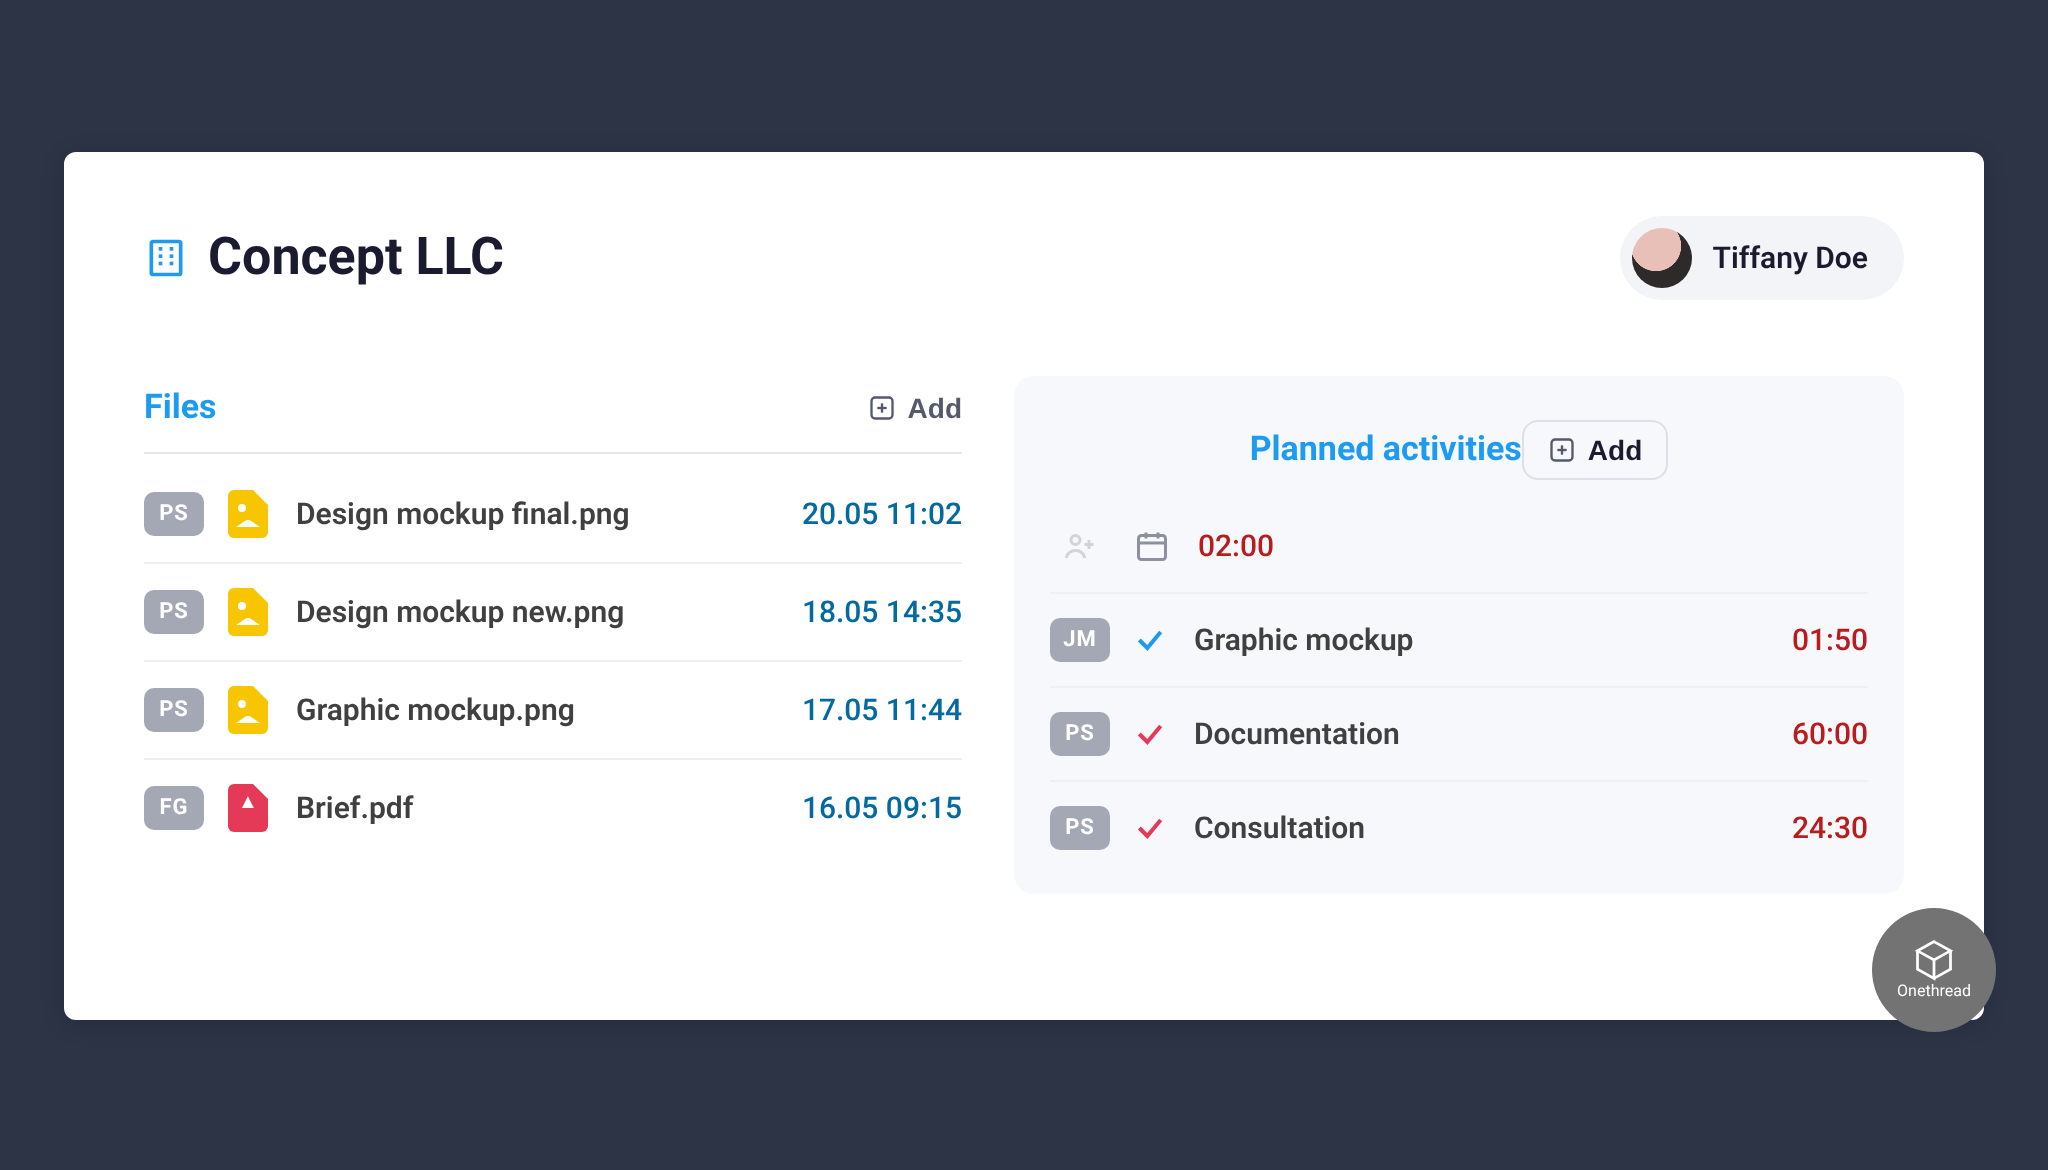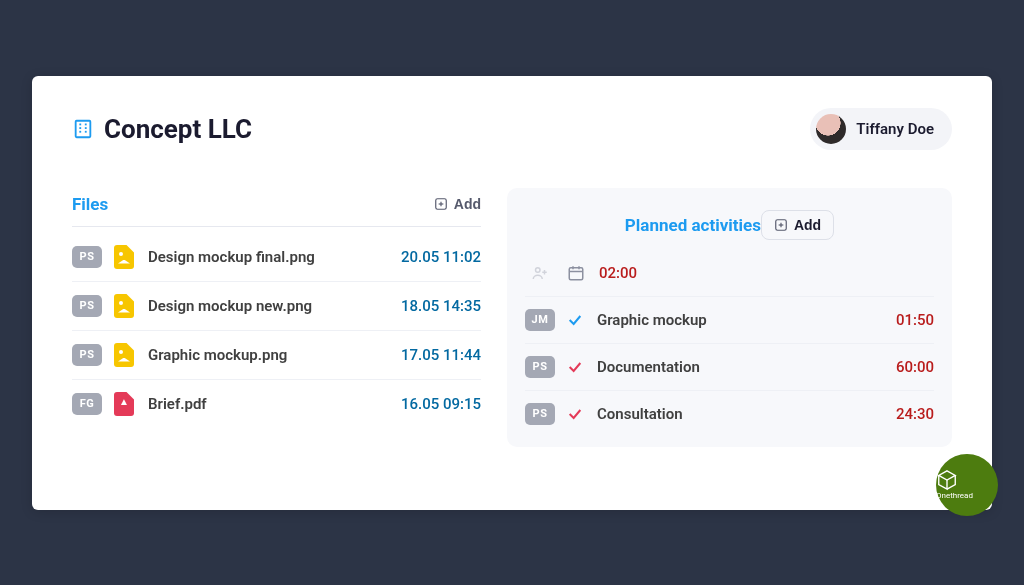--- a/index.html
+++ b/index.html
@@ -32,21 +32,21 @@
   .file-icon::before { content: ""; position: absolute; top: 0; right: 0; width: 8px; height: 8px; background: #fff; clip-path: polygon(100% 0, 0 0, 100% 100%); }
   .file-icon .dot { position: absolute; left: 5px; top: 7px; width: 4px; height: 4px; border-radius: 50%; background: #fff; }
   .file-icon .base { position: absolute; left: 4px; bottom: 5px; width: 12px; height: 4px; background: #fff; clip-path: polygon(0 100%, 50% 0, 100% 100%); }
   .A-letter { position:absolute; top:4px; left:0; right:0; text-align:center; font-size:10px; font-weight:700; color:#fff; }
   .row-label { flex: 1; font-size: 15px; font-weight: 600; color: #404040; }
   .row-meta { font-size: 15px; color: #0369a1; font-weight: 500; }
   .row-meta.dark { color: #b91c1c; }
   .act-type-icon { width: 18px; height: 18px; margin-right: 14px; display:flex; align-items:center; justify-content:center; }
   .act-user-icon { width: 18px; height: 18px; margin-right: 10px; opacity: 0.35; }
   .check { width: 16px; height: 16px; margin-right: 14px; }
-  .onethread-logo { position: absolute; right: -6px; bottom: -6px; width: 62px; height: 62px; border-radius: 50%; background: #4d7c0f; display: flex; flex-direction: column; align-items: flex-start; justify-content: center; color: #fff; font-size: 8px; gap: 0; }
+  .onethread-logo { position: absolute; right: -6px; bottom: -6px; width: 62px; height: 62px; border-radius: 50%; background: #737373; display: flex; flex-direction: column; align-items: center; justify-content: center; color: #fff; font-size: 8px; gap: 0; }
   .onethread-logo svg { width: 22px; height: 22px; }
 </style>
 </head>
 <body>
 
 <div class="card">
 
   <div class="header">
     <div class="title-group">
       <svg class="building-icon" viewBox="0 0 24 24" fill="none" stroke="#1d9bf0" stroke-width="2">

